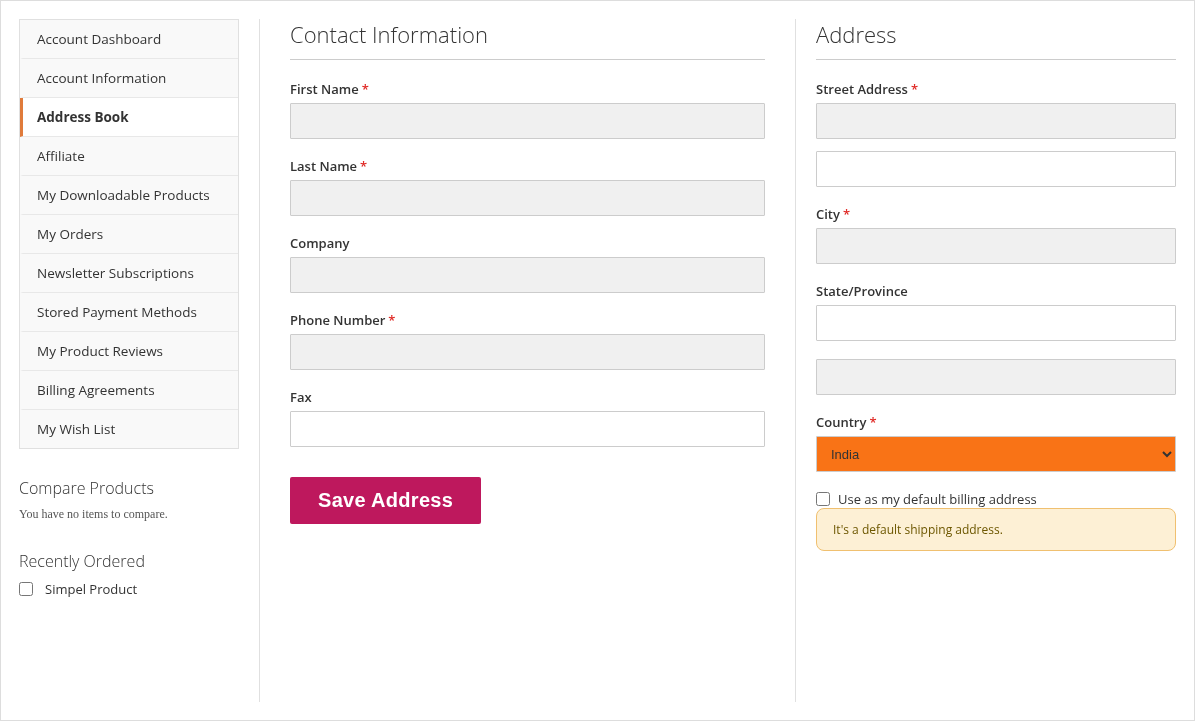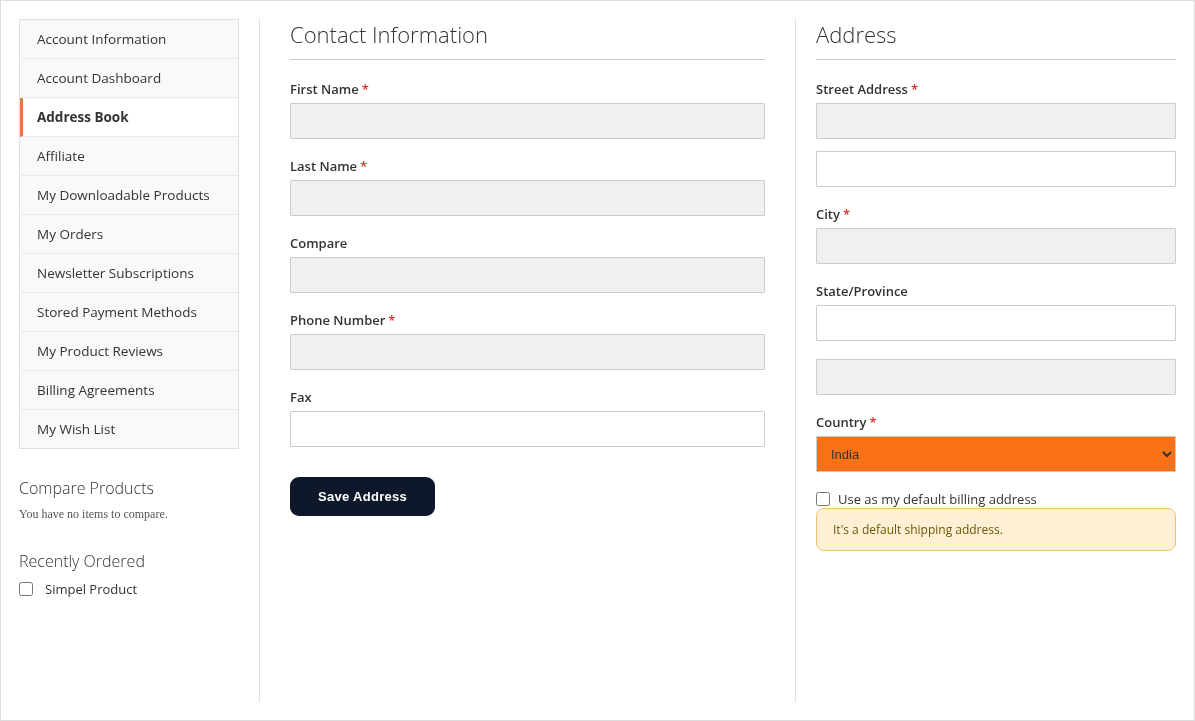--- a/index.html
+++ b/index.html
@@ -112,28 +112,28 @@
       padding: 6px 10px;
       font-size: 13px;
       color: #333;
       background: #fff;
       border-radius: 1px;
     }
     .input-prefilled {
       background: #f0f0f0;
     }
     .save-btn {
-      background: #0f172a;
+      background: #be185d;
       color: #fff;
       border: none;
       padding: 12px 28px;
-      font-size: 13px;
+      font-size: 20px;
       font-weight: 600;
       cursor: pointer;
-      border-radius: 9px;
+      border-radius: 2px;
       margin-top: 10px;
       letter-spacing: 0.3px;
     }
 
     
     .address-col {
       width: 380px;
       min-width: 340px;
       flex-shrink: 0;
       padding-left: 20px;
@@ -176,25 +176,25 @@
       appearance: auto;
     }
   </style>
 </head>
 <body>
 
 <div class="page-wrapper">
 
   <aside class="sidebar">
     <ul class="sidebar-nav">
-      <li>
-        <a href="#">Account Information</a>
-      </li>
       <li class="">
         <a href="#">Account Dashboard</a>
+      </li>
+      <li>
+        <a href="#">Account Information</a>
       </li>
       <li class="active">
         <a href="#">Address Book</a>
       </li>
       <li>
         <a href="#">Affiliate</a>
       </li>
       <li>
         <a href="#">My Downloadable Products</a>
       </li>
@@ -243,21 +243,21 @@
     </div>
 
     <div class="form-group">
       <label class="form-label">
         <span>Last Name</span><span class="required-star">*</span>
       </label>
       <input type="text" class="form-input input-prefilled" value="" style="">
     </div>
 
     <div class="form-group">
-      <label class="form-label">Compare</label>
+      <label class="form-label">Company</label>
       <input type="text" class="form-input input-prefilled" value="" style="">
     </div>
 
     <div class="form-group">
       <label class="form-label">
         <span>Phone Number</span><span class="required-star">*</span>
       </label>
       <input type="text" class="form-input input-prefilled" value="" style="">
     </div>
 

